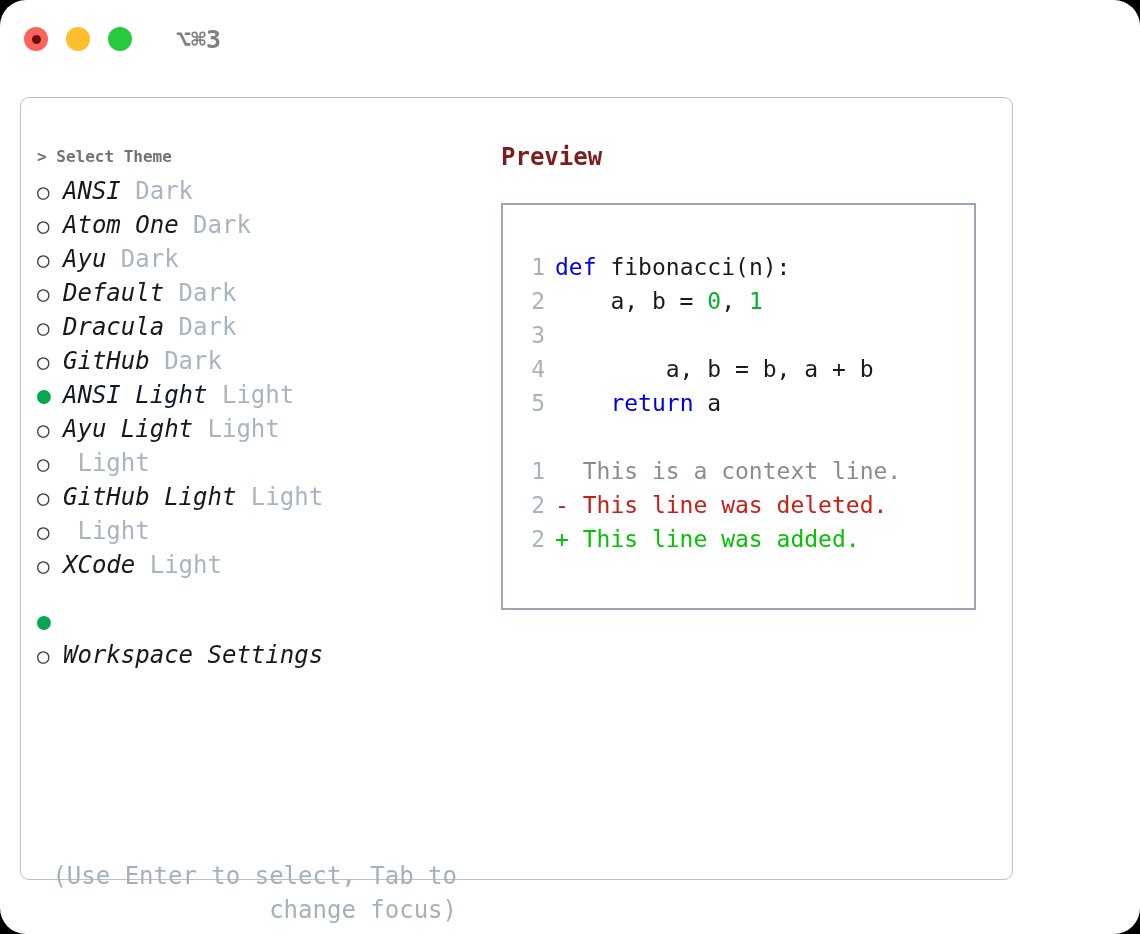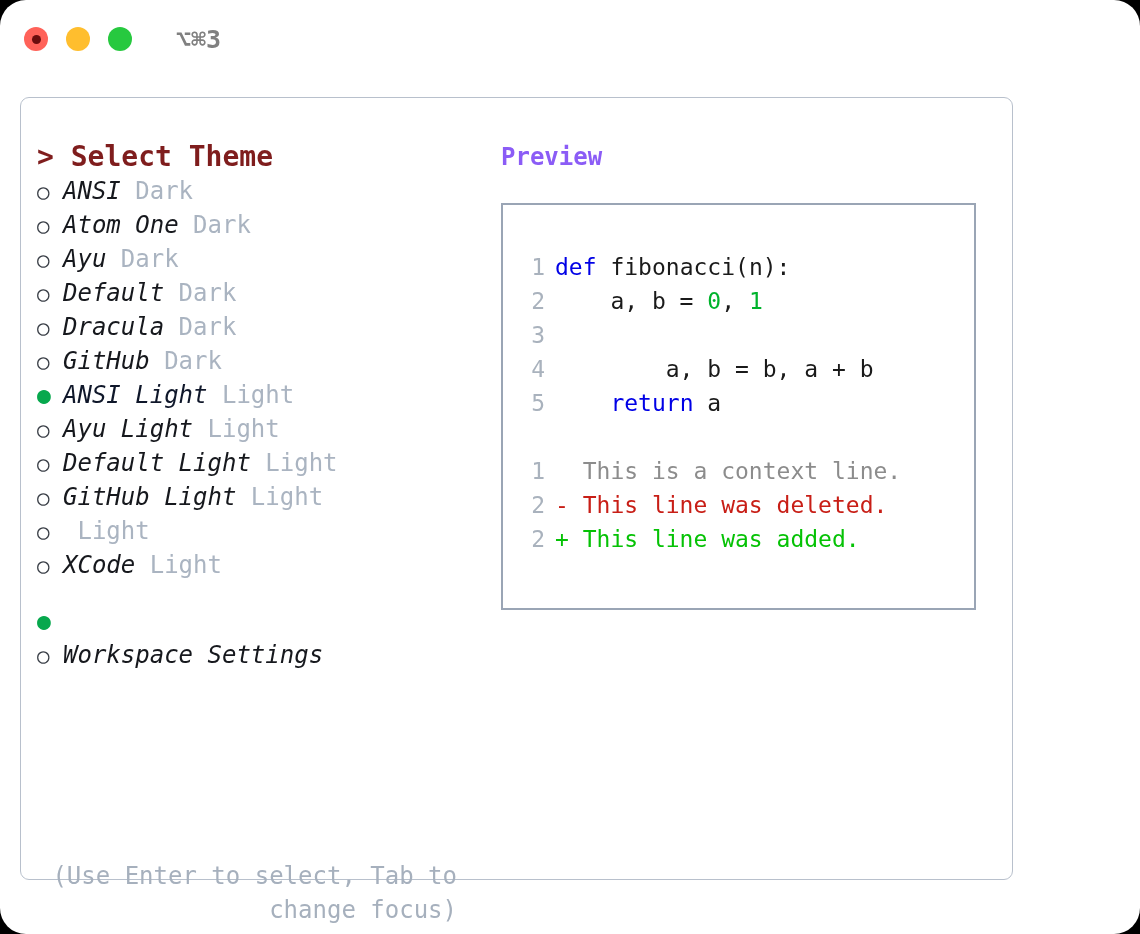--- a/index.html
+++ b/index.html
@@ -81,23 +81,23 @@
 
   
   .left-col {
     position: absolute;
     left: 16px;
     top: 42px;
     width: 460px;
   }
 
   .list-header {
-    font-size: 28px;
-    line-height: 34px;
-    color: #7f1d1d;
+    font-size: 16px;
+    line-height: 34px;
+    color: #737373;
     white-space: pre;
     height: 34px;
   }
   .list-header.bold { font-weight: bold; }
 
   .opt-row {
     display: flex;
     align-items: baseline;
     height: 34px;
     line-height: 34px;
@@ -134,21 +134,21 @@
   .right-col {
     position: absolute;
     left: 480px;
     top: 42px;
     width: 495px;
   }
   .preview-title {
     font-size: 24px;
     line-height: 34px;
     font-weight: bold;
-    color: #8b5cf6;
+    color: #7f1d1d;
     white-space: pre;
   }
 
   .codebox {
     position: absolute;
     left: 480px;
     top: 105px;
     width: 475px;
     height: 407px;
     border: 2px solid #9aa5b5;
@@ -211,21 +211,21 @@
 
       <div id="theme-items">
           <div class="opt-row"><span class="marker">○</span><span class="opt-label">ANSI</span><span class="opt-badge"> </span><span class="opt-badge">Dark</span></div>
           <div class="opt-row"><span class="marker">○</span><span class="opt-label">Atom One</span><span class="opt-badge"> </span><span class="opt-badge">Dark</span></div>
           <div class="opt-row"><span class="marker">○</span><span class="opt-label">Ayu</span><span class="opt-badge"> </span><span class="opt-badge">Dark</span></div>
           <div class="opt-row"><span class="marker">○</span><span class="opt-label">Default</span><span class="opt-badge"> </span><span class="opt-badge">Dark</span></div>
           <div class="opt-row"><span class="marker">○</span><span class="opt-label">Dracula</span><span class="opt-badge"> </span><span class="opt-badge">Dark</span></div>
           <div class="opt-row"><span class="marker">○</span><span class="opt-label">GitHub</span><span class="opt-badge"> </span><span class="opt-badge">Dark</span></div>
           <div class="opt-row"><span class="marker sel">●</span><span class="opt-label sel">ANSI Light</span><span class="opt-badge"> </span><span class="opt-badge">Light</span></div>
           <div class="opt-row"><span class="marker">○</span><span class="opt-label">Ayu Light</span><span class="opt-badge"> </span><span class="opt-badge">Light</span></div>
-          <div class="opt-row"><span class="marker">○</span><span class="opt-label">Default Light</span><span class="opt-badge"> </span><span class="opt-badge">Light</span></div>
+          <div class="opt-row"><span class="marker">○</span><span class="opt-badge"> </span><span class="opt-badge">Light</span></div>
           <div class="opt-row"><span class="marker">○</span><span class="opt-label">GitHub Light</span><span class="opt-badge"> </span><span class="opt-badge">Light</span></div>
           <div class="opt-row"><span class="marker">○</span><span class="opt-badge"> </span><span class="opt-badge">Light</span></div>
           <div class="opt-row"><span class="marker">○</span><span class="opt-label">XCode</span><span class="opt-badge"> </span><span class="opt-badge">Light</span></div>
         </div>
 
       <div class="section-gap"></div>
 
 
       <div id="apply-items">
           <div class="opt-row"><span class="marker sel">●</span></div>

